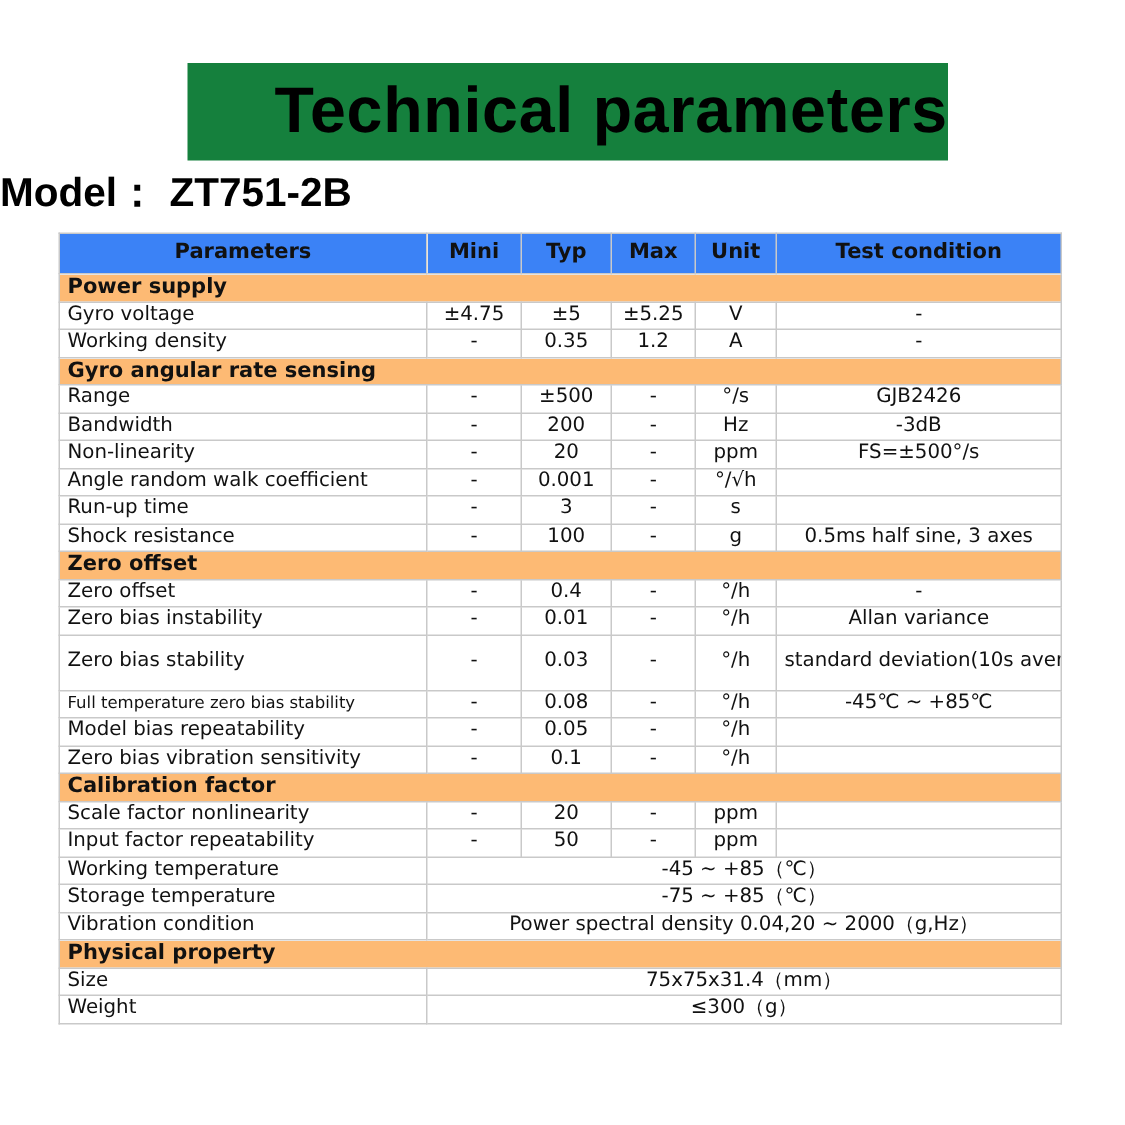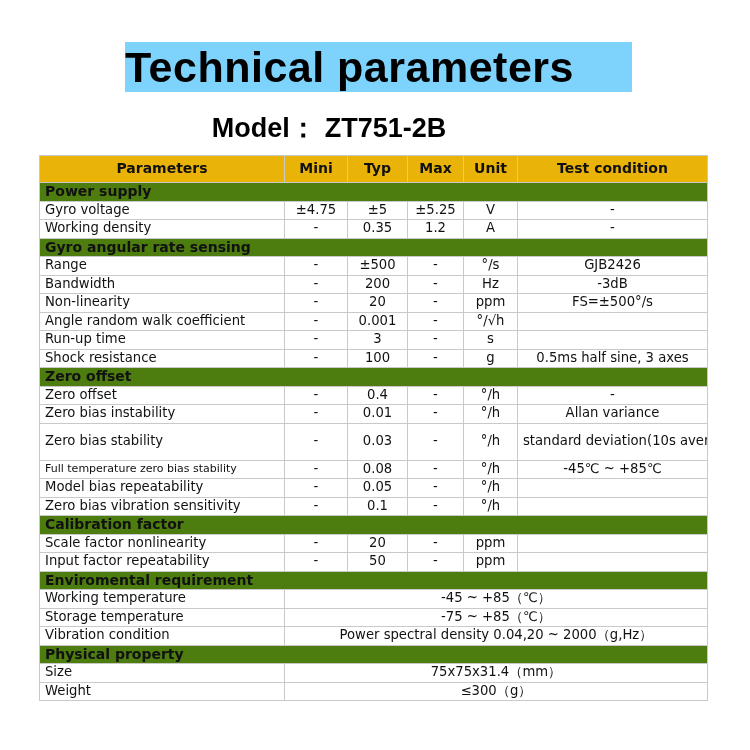--- a/index.html
+++ b/index.html
@@ -1,31 +1,31 @@
 <!DOCTYPE html>
 <html><head>
 <meta charset="utf-8">
 <style>
   html, body { margin:0; padding:0; background:#ffffff; }
   body { width:750px; height:750px; position:relative; overflow:hidden;
          font-family:"DejaVu Sans", "Liberation Sans", sans-serif; color:#111; }
-  .banner { position:absolute; left:125px; top:42px; width:507px; height:50px;
-            background:#7dd3fc; display:flex; align-items:center; justify-content:flex-start; }
+  .banner { position:absolute; left:125px; top:42px; width:507px; height:65px;
+            background:#15803d; display:flex; align-items:center; justify-content:flex-end; }
   .banner-text { font-family:"Liberation Sans", sans-serif; font-weight:bold;
                  font-size:43px; letter-spacing:0.5px; color:#000; }
-  .model { position:absolute; left:0; top:110px; width:658px; text-align:center;
+  .model { position:absolute; left:0; top:110px; width:658px; 
            font-family:"Liberation Sans", sans-serif; font-weight:bold; font-size:27px; color:#000; }
   .model .sep { margin:0 8px 0 0; }
   table.spec { position:absolute; left:39px; top:155px; width:668px;
                border-collapse:collapse; table-layout:fixed;
                font-family:"DejaVu Sans", sans-serif; font-size:13.2px; line-height:1.1; }
   table.spec td, table.spec th { border:1px solid #c9c9c9; padding:0 5px; height:17.5px;
                white-space:nowrap; overflow:hidden; }
-  table.spec th { background:#eab308; font-weight:bold; height:26px; font-size:14px; text-align:center; }
-  tr.section td { background:#4d7c0f; font-weight:bold; font-size:14px;margin-top:48px; }
+  table.spec th { background:#3b82f6; font-weight:bold; height:26px; font-size:14px; text-align:center; }
+  tr.section td { background:#fdba74; font-weight:bold; font-size:14px;margin-top:48px; }
   td.c { text-align:center; }
   td.name { text-align:left; }
   td.small { font-size:11px; }
   tr.tall td { height:36px; }
   td.wrap { white-space:normal; line-height:1.1; }
 </style>
 </head>
 <body>
 
 <div class="banner">
@@ -193,23 +193,20 @@
     </tr>
     <tr>
       <td class="name">Input factor repeatability</td>
       <td class="c">-</td>
       <td class="c">50</td>
       <td class="c">-</td>
       <td class="c">ppm</td>
       <td class="c"></td>
     </tr>
 
-    <tr class="section">
-        <td colspan="6">Enviromental requirement</td>
-      </tr>
     <tr>
       <td class="name">Working temperature</td>
       <td class="c" colspan="5">-45 ~ +85（℃）</td>
     </tr>
     <tr>
       <td class="name">Storage temperature</td>
       <td class="c" colspan="5">-75 ~ +85（℃）</td>
     </tr>
     <tr>
       <td class="name">Vibration condition</td>

